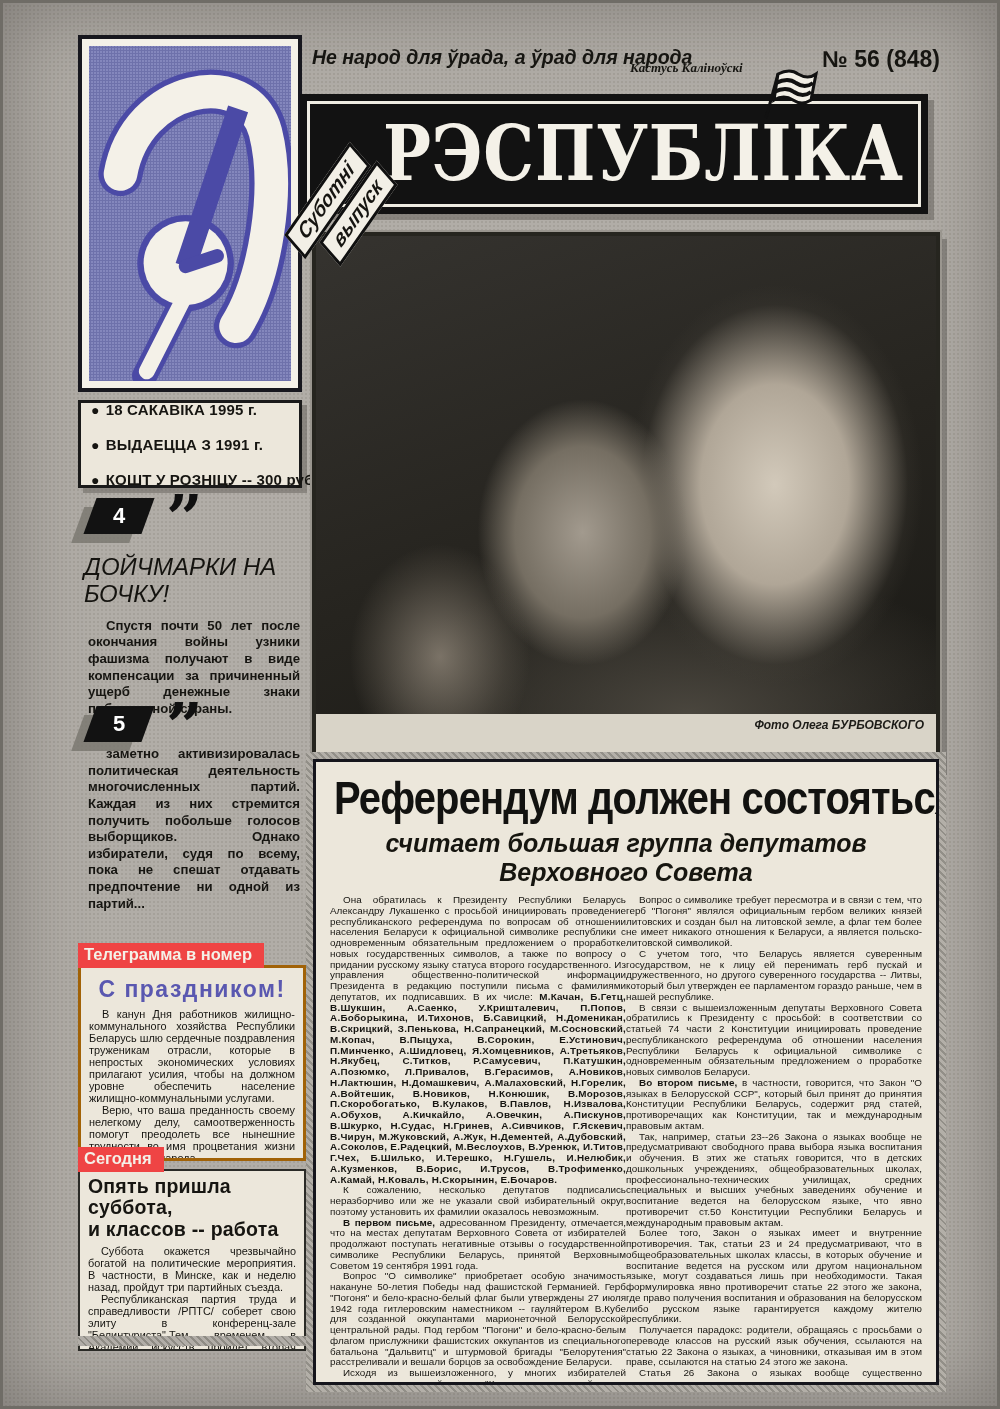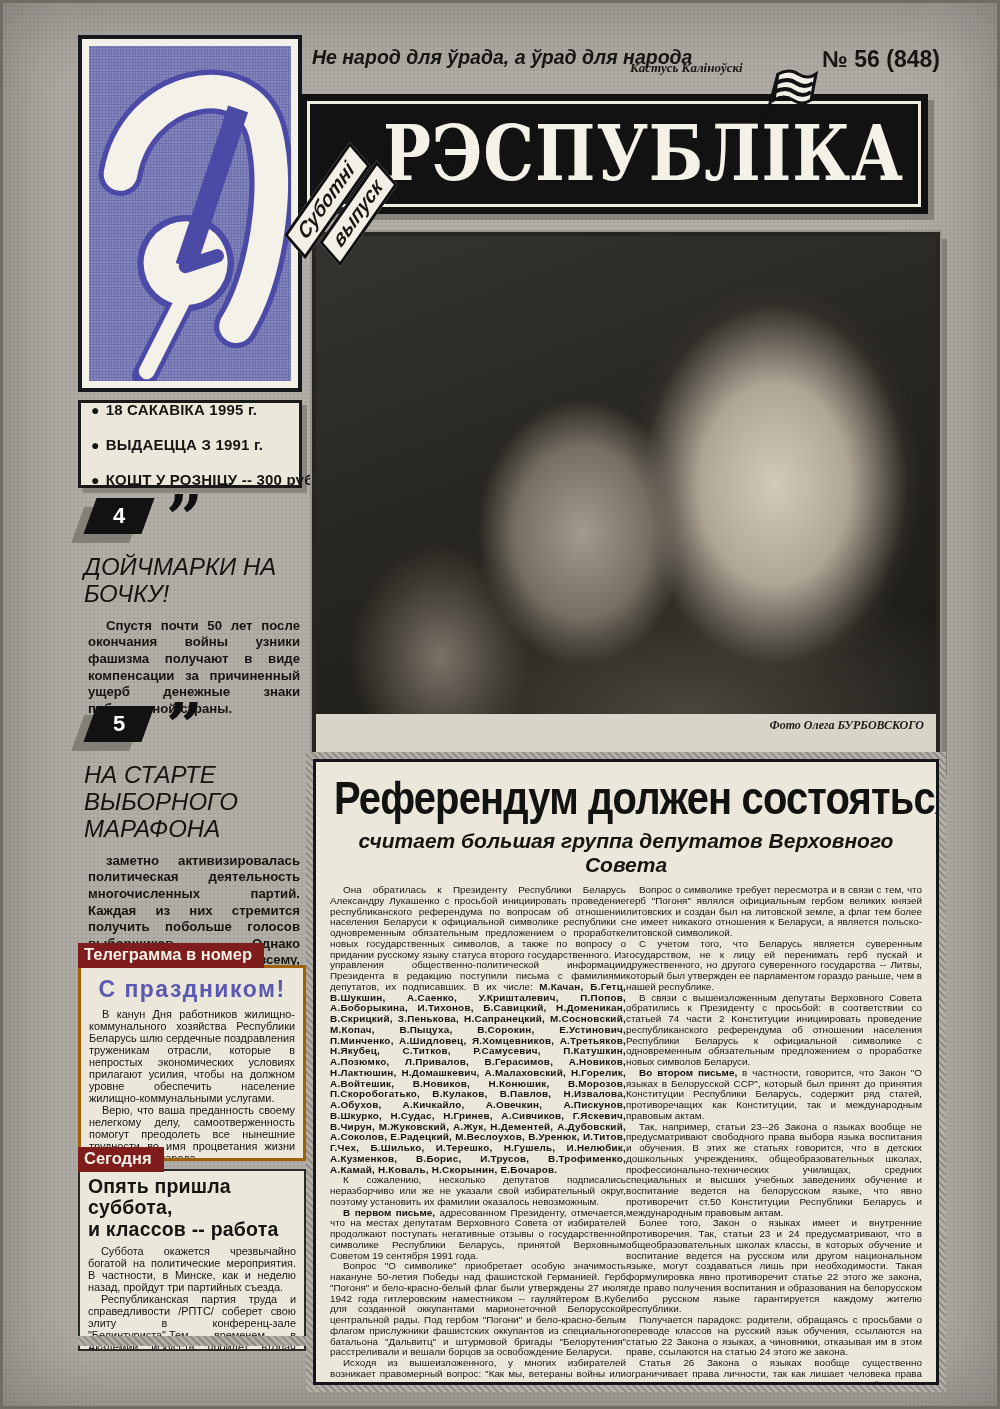--- a/index.html
+++ b/index.html
@@ -27,21 +27,21 @@
   .teaser{left:78px;width:226px;}
   .teaser-head{display:flex;align-items:flex-start;gap:18px;}
   .page-badge{width:58px;height:36px;background:#121212;transform:skewX(-20deg);display:flex;align-items:center;justify-content:center;
     box-shadow:-9px 9px 0 rgba(120,117,110,.8);margin-left:12px;}
   .page-badge span{transform:skewX(20deg);color:#fff;font-weight:bold;font-size:22px;}
   .quote-glyph{font-family:"DejaVu Serif",serif;font-weight:bold;font-size:64px;line-height:40px;color:#101010;letter-spacing:-6px;}
   .quote-glyph::before{content:"\201D";}
   .teaser-title{font-style:italic;font-size:24px;line-height:1.12;margin:16px 0 10px 6px;color:#14130f;}
   .teaser-text{font-weight:bold;font-size:13.2px;line-height:1.26;text-align:justify;text-indent:18px;padding:0 4px 0 10px;}
 
-  .section-tab{display:inline-block;background:#7f1d1d;color:#f4f1e8;font-weight:bold;font-size:16.5px;padding:2px 12px 4px 6px;position:relative;z-index:2;}
+  .section-tab{display:inline-block;background:#ef4444;color:#f4f1e8;font-weight:bold;font-size:16.5px;padding:2px 12px 4px 6px;position:relative;z-index:2;}
   .telegram{left:78px;top:943px;width:228px;}
   .telegram-box{border:3px solid #a16207;box-sizing:border-box;margin-top:-3px;padding:6px 8px 4px;height:196px;overflow:hidden;}
   .telegram-headline{color:#5a58b0;font-weight:bold;font-size:23px;text-align:center;letter-spacing:1.5px;margin:2px 0 5px;transform:scaleY(1.05);}
   .telegram-box p,.today-box p{margin:0;font-size:10.9px;line-height:12px;text-align:justify;text-indent:13px;}
 
   .today{left:78px;top:1147px;width:228px;}
   .today-box{border:2px solid #2a2a26;box-sizing:border-box;margin-top:-3px;padding:5px 8px;height:182px;overflow:hidden;}
   .today-headline{font-weight:bold;font-size:19.5px;line-height:1.1;margin:0 0 5px;letter-spacing:.2px;}
   .shadow-band{left:78px;top:1336px;width:228px;height:10px;background:repeating-linear-gradient(45deg,#8e8b84 0 2px,#b1ada7 2px 5px);}
 
@@ -54,37 +54,37 @@
   .masthead{left:300px;top:94px;width:628px;height:120px;background:#121212;box-shadow:6px 6px 0 rgba(95,92,86,.5);}
   .masthead-border{position:absolute;inset:7px;border:3px solid #efece2;}
   .masthead-title{position:absolute;inset:0;display:flex;align-items:center;justify-content:center;padding-left:70px;
     color:#f4f1e8;font-family:"DejaVu Serif",serif;font-weight:bold;font-size:76px;line-height:1;letter-spacing:1px;transform:scaleX(.84);transform-origin:center;}
   .stamp{position:absolute;left:-16px;top:84px;transform:rotate(-55deg);transform-origin:center;z-index:3;}
   .stamp-line{background:#f2efe6;border:3px solid #101010;font-style:italic;font-weight:bold;font-size:20px;padding:0 10px 2px;transform:skewX(-14deg);white-space:nowrap;}
   .stamp-line + .stamp-line{margin-top:2px;margin-left:14px;}
   .flag-icon{position:absolute;right:110px;top:-26px;}
 
   .photo-frame{left:312px;top:232px;width:628px;height:536px;border:4px solid #26251f;box-sizing:border-box;background:#d9d4c8;
-    box-shadow:0 0 0 2px #9a968f, 7px 7px 0 rgba(85,82,77,.45);font-family:Liberation Serif, serif;}
+    box-shadow:0 0 0 2px #9a968f, 7px 7px 0 rgba(85,82,77,.45);}
   .photo{width:100%;height:478px;
     background:
       radial-gradient(ellipse 120px 150px at 20% 88%, rgba(150,140,126,.75) 0%, rgba(90,84,74,.4) 55%, transparent 75%),
       radial-gradient(ellipse 150px 190px at 43% 62%, #a29a8e 0%, #756e62 45%, transparent 70%),
       radial-gradient(ellipse 185px 250px at 74% 52%, #d2c9ba 0%, #b0a697 40%, rgba(70,66,58,.2) 72%, transparent 80%),
       radial-gradient(ellipse 420px 200px at 60% 100%, #4a463e 0%, transparent 75%),
       linear-gradient(160deg,#35332f 0%,#26241f 55%,#1b1a16 100%);
   }
   .photo-caption{height:22px;display:flex;justify-content:flex-end;align-items:center;padding-right:12px;
     font-weight:bold;font-style:italic;font-size:12px;color:#1d1c18;}
 
   .article-outer{left:306px;top:752px;width:640px;height:640px;box-sizing:border-box;padding:7px;
     background:repeating-linear-gradient(45deg,#928f88 0 2px,#b3afa8 2px 5px);}
   .article{border:3px solid #15151c;box-sizing:border-box;width:100%;height:100%;padding:8px 14px;overflow:hidden;}
   .article-headline{font-weight:bold;font-size:47px;white-space:nowrap;transform:scaleX(.85);transform-origin:left center;letter-spacing:-1px;margin:0 0 4px 4px;color:#121210;}
-  .article-subtitle{text-align:center;font-weight:bold;font-style:italic;font-size:21px;margin:0 0 8px;color:#16150f;}
+  .article-subtitle{text-align:center;font-weight:bold;font-style:italic;font-size:25px;margin:0 0 8px;color:#16150f;}
   .cols{display:flex;gap:0;}
   .col{flex:1;font-size:9.9px;line-height:10.75px;text-align:justify;height:512px;overflow:hidden;}
   .col p{margin:0;text-indent:13px;}
   .lead{font-weight:bold;}
   .names{font-weight:bold;letter-spacing:.25px;}
 </style>
 </head>
 <body>
 
 <div class="abs logo-box">
@@ -128,21 +128,20 @@
   <div class="teaser-text">Спустя почти 50 лет после окончания войны узники фашизма получают в виде компенсации за причиненный ущерб денежные знаки побежденной страны.</div>
 </div>
 
 <div class="abs teaser" style="top:706px;">
   <div class="teaser-head">
     <div class="page-badge">
       <span>5</span>
     </div>
     <div class="quote-glyph"></div>
   </div>
-  <div class="teaser-title">НА СТАРТЕ ВЫБОРНОГО МАРАФОНА</div>
   <div class="teaser-text">заметно активизировалась политическая деятельность многочисленных партий. Каждая из них стремится получить побольше голосов выборщиков. Однако избиратели, судя по всему, пока не спешат отдавать предпочтение ни одной из партий...</div>
 </div>
 
 <div class="abs telegram">
   <div class="section-tab">Телеграмма в номер</div>
   <div class="paper telegram-box">
     <div class="telegram-headline">С праздником!</div>
     <p>В канун Дня работников жилищно-коммунального хозяйства Республики Беларусь шлю сердечные поздравления труженикам отрасли, которые в непростых экономических условиях прилагают усилия, чтобы на должном уровне обеспечить население жилищно-коммунальными услугами.</p>
     <p>Верю, что ваша преданность своему нелегкому делу, самоотверженность помогут преодолеть все нынешние трудности во имя процветания жизни белорусского народа.</p>
 

